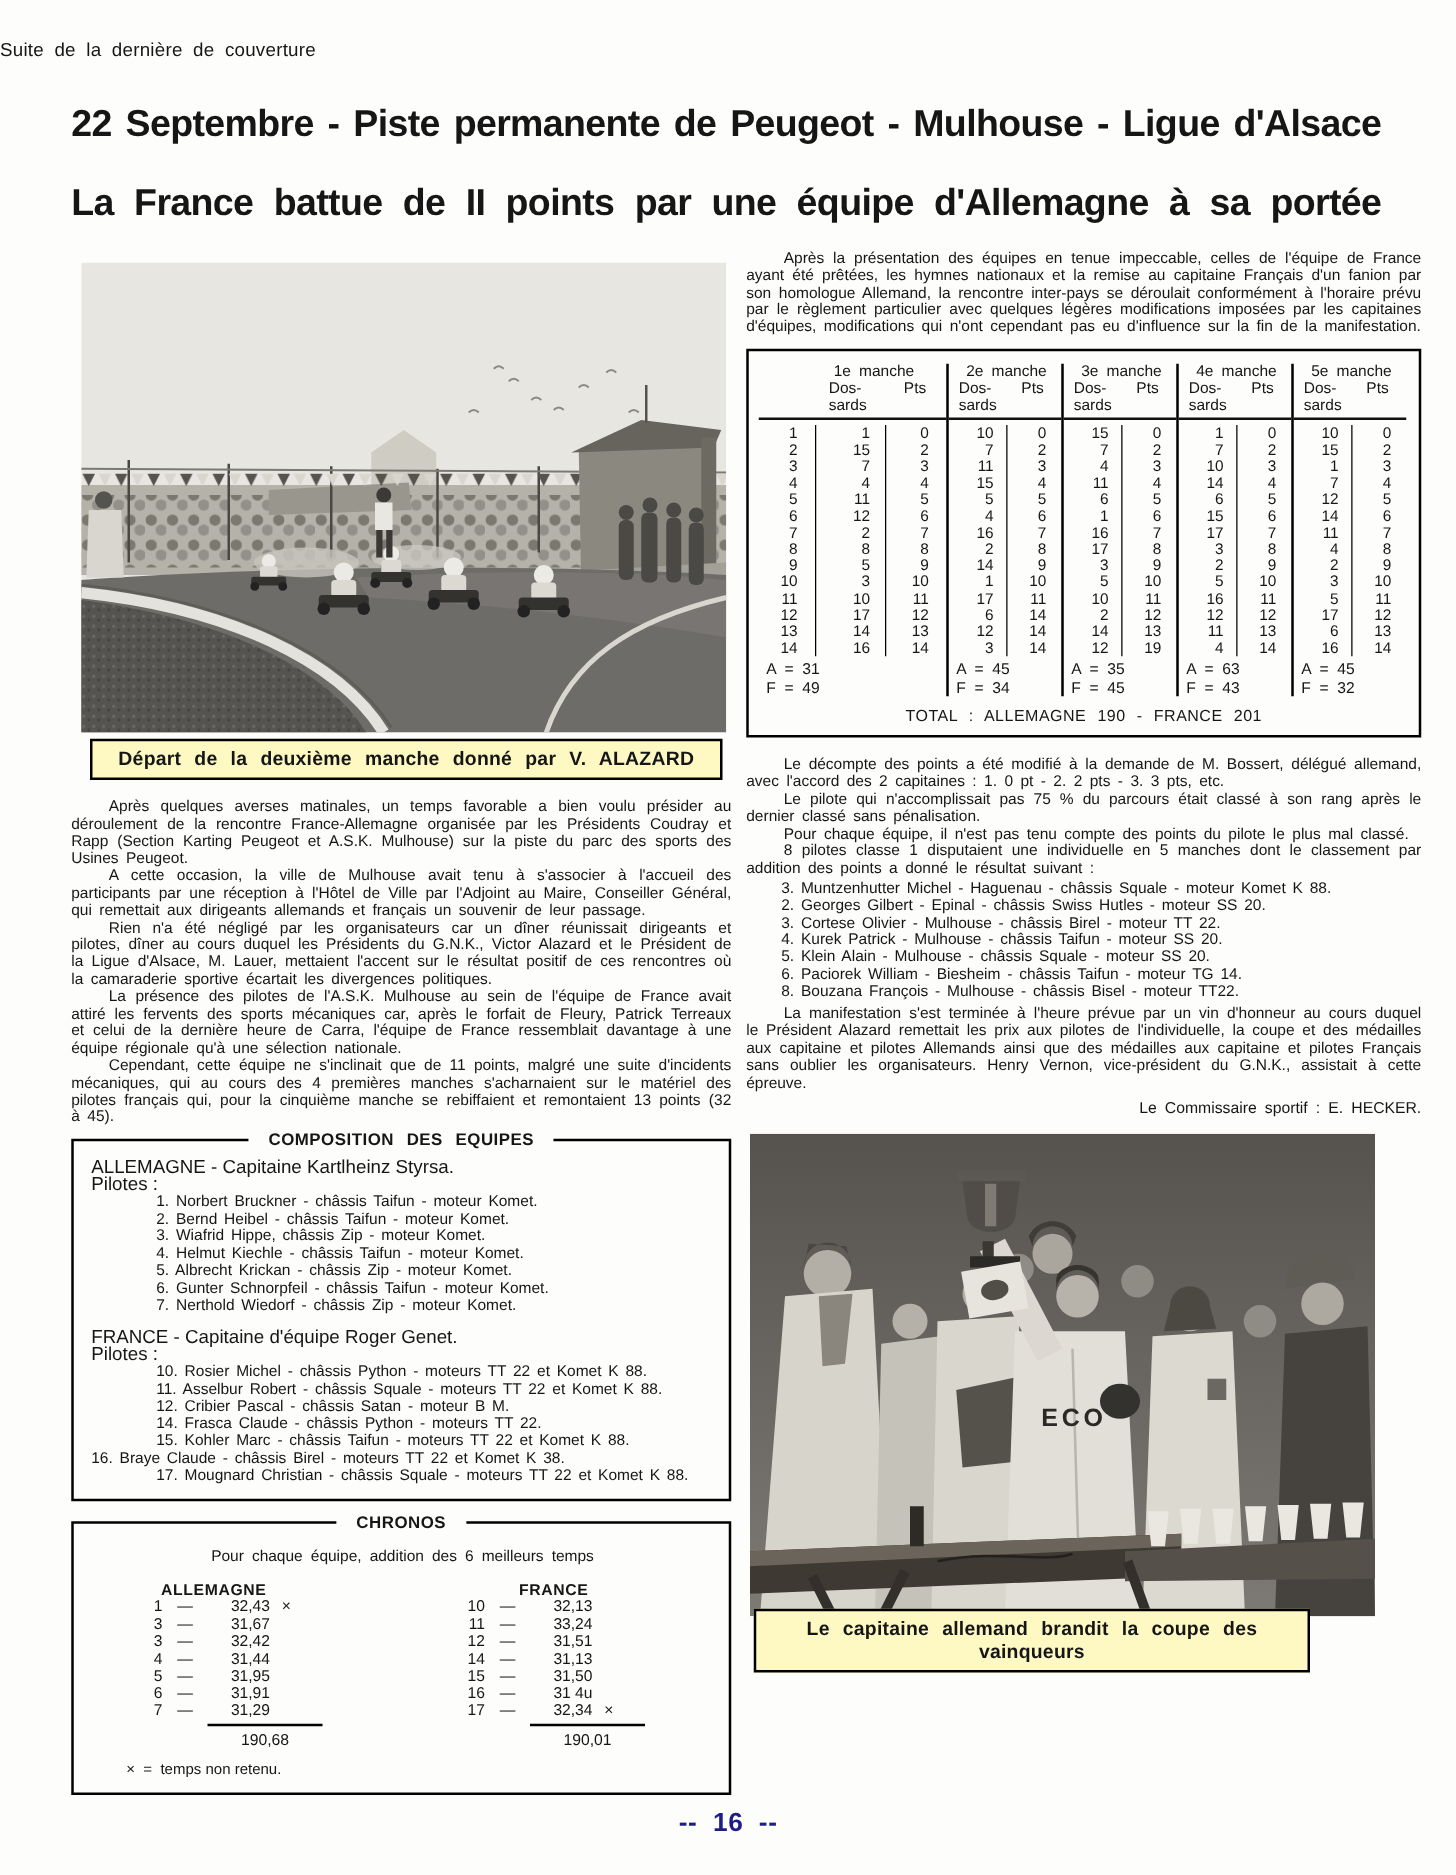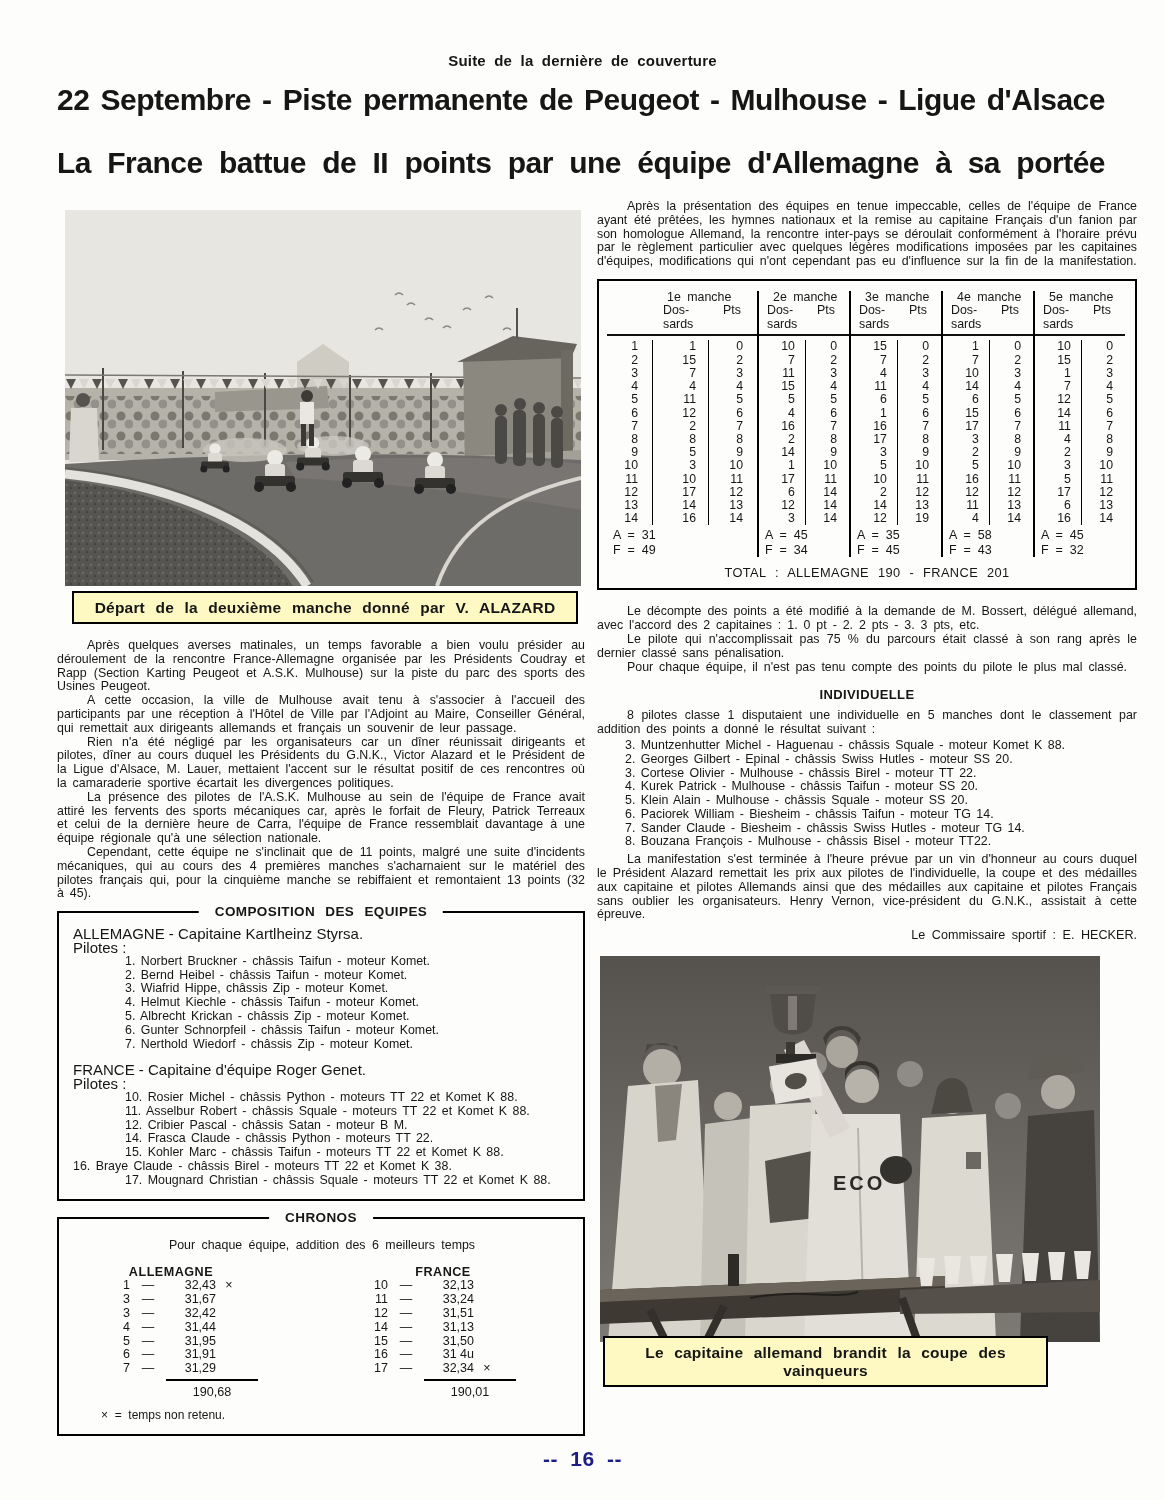--- a/index.html
+++ b/index.html
@@ -3,22 +3,22 @@
 <meta charset="utf-8">
 <style>
   * { box-sizing: border-box; }
   html, body { margin:0; padding:0; }
   body {
     width:1165px; height:1500px; position:relative; overflow:hidden;
     background:#fdfdfb; color:#161616;
     font-family:"Liberation Sans", sans-serif;
     -webkit-font-smoothing:antialiased;
   }
-  .header-note { position:absolute; top:52px; left:0; width:100%; text-align:center;
-    font-size:15px; font-weight:bold; letter-spacing:.2px; word-spacing:4px; }
+  .header-note { position:absolute; top:32px; left:0; width:100%; 
+    font-size:15px; font-weight:normal; letter-spacing:.2px; word-spacing:4px; }
   .title { position:absolute; left:57px; width:1048px; font-weight:bold; font-size:30px;
     letter-spacing:-.5px; text-align:justify; text-align-last:justify; white-space:nowrap; }
   .title1 { top:83px; } .title2 { top:146px; }
 
   .col-left  { position:absolute; left:57px;  top:205px; width:528px; }
   .col-right { position:absolute; left:597px; top:200px; width:540px; }
 
   .photo-frame  { margin:5px 0 0 8px; width:516px; height:376px; }
   .photo-frame2 { margin:14px 0 0 3px; width:500px; height:386px; }
   svg { display:block; }
@@ -549,21 +549,21 @@
                 <div>7</div>
                 <div>8</div>
                 <div>9</div>
                 <div>10</div>
                 <div>11</div>
                 <div>12</div>
                 <div>13</div>
                 <div>14</div>
               </div>
             </div>
-            <div class="rg-tot"><div>A  =  58</div><div>F  =  43</div></div>
+            <div class="rg-tot"><div>A  =  63</div><div>F  =  43</div></div>
           </div>
           <div class="rgroup sep">
             <div class="rg-l1">5e manche</div>
             <div class="rg-l2">
               <span>Dos-</span>
               <span>Pts</span>
             </div>
             <div class="rg-l3">sards</div>
             <div class="rg-rule"></div>
             <div class="rg-body">
@@ -605,30 +605,28 @@
         </div>
       <div class="rtotal-line">TOTAL : ALLEMAGNE 190 - FRANCE 201</div>
     </div>
 
     <div class="body-copy">
         <div class="para">Le décompte des points a été modifié à la demande de M. Bossert, délégué allemand, avec l'accord des 2 capitaines : 1. 0 pt - 2. 2 pts - 3. 3 pts, etc.</div>
         <div class="para">Le pilote qui n'accomplissait pas 75 % du parcours était classé à son rang après le dernier classé sans pénalisation.</div>
         <div class="para">Pour chaque équipe, il n'est pas tenu compte des points du pilote le plus mal classé.</div>
       </div>
 
-    <div class="section-heading">INDIVIDUELLE</div>
     <p class="para">8 pilotes classe 1 disputaient une individuelle en 5 manches dont le classement par addition des points a donné le résultat suivant :</p>
     <div class="num-list">
         <div class="num-item">3. Muntzenhutter Michel - Haguenau - châssis Squale - moteur Komet K 88.</div>
         <div class="num-item">2. Georges Gilbert - Epinal - châssis Swiss Hutles - moteur SS 20.</div>
         <div class="num-item">3. Cortese Olivier - Mulhouse - châssis Birel - moteur TT 22.</div>
         <div class="num-item">4. Kurek Patrick - Mulhouse - châssis Taifun - moteur SS 20.</div>
         <div class="num-item">5. Klein Alain - Mulhouse - châssis Squale - moteur SS 20.</div>
         <div class="num-item">6. Paciorek William - Biesheim - châssis Taifun - moteur TG 14.</div>
-        <div class="num-item">7. Sander Claude - Biesheim - châssis Swiss Hutles - moteur TG 14.</div>
         <div class="num-item">8. Bouzana François - Mulhouse - châssis Bisel - moteur TT22.</div>
       </div>
 
     <p class="para closing">La manifestation s'est terminée à l'heure prévue par un vin d'honneur au cours duquel le Président Alazard remettait les prix aux pilotes de l'individuelle, la coupe et des médailles aux capitaine et pilotes Allemands ainsi que des médailles aux capitaine et pilotes Français sans oublier les organisateurs. Henry Vernon, vice-président du G.N.K., assistait à cette épreuve.</p>
     <div class="signature">Le Commissaire sportif : E. HECKER.</div>
 
     <div class="photo-frame2">
       <svg viewBox="0 0 500 386" width="500" height="386">
         <defs>
           <linearGradient id="bgR" x1="0" y1="0" x2="0" y2="1">

